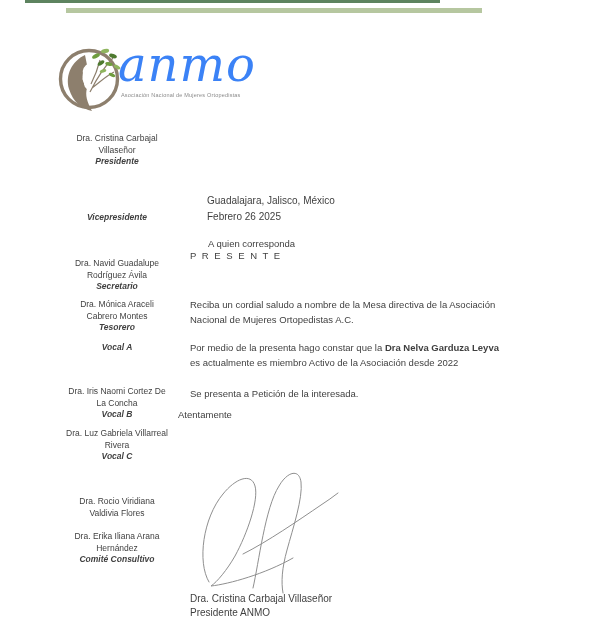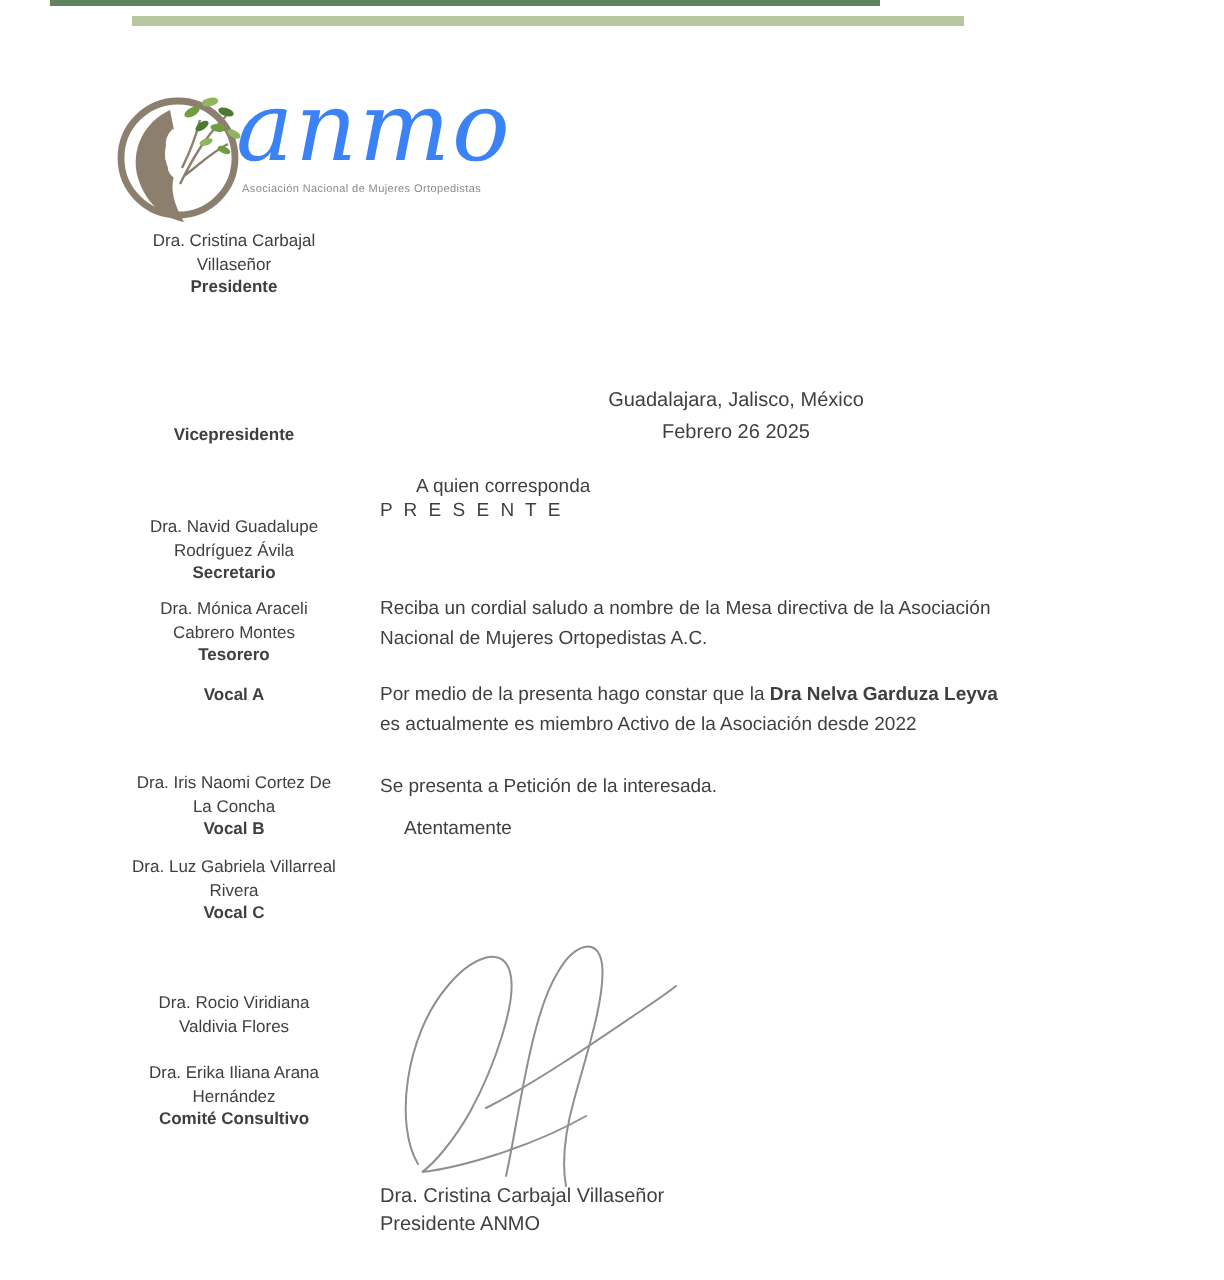--- a/index.html
+++ b/index.html
@@ -14,33 +14,33 @@
   
   .logo-emblem{left:56px;top:42px;width:66px;height:70px}
   .logo-word{
     left:118px;top:40px;font-family:"DejaVu Serif","Liberation Serif",serif;
     font-style:italic;font-size:48px;line-height:48px;color:#3b82f6;letter-spacing:1px;
   }
   .logo-tagline{left:121px;top:92px;font-size:5.5px;color:#8a8a8a;letter-spacing:.2px;white-space:nowrap}
   
   .member{left:37px;width:160px;text-align:center;font-size:8.5px;line-height:11.5px}
   .member .name{white-space:pre-line}
-  .member .role{font-weight:bold;}
+  .member .role{font-weight:bold;font-style:italic}
   .member .role:empty{display:none}
-  .m1{top:115px}.m2{top:212px}.m3{top:258px}.m4{top:299px}.m5{top:342px}
+  .m1{top:133px}.m2{top:212px}.m3{top:258px}.m4{top:299px}.m5{top:342px}
   .m6{top:386px}.m7{top:428px}.m8{top:496px}.m9{top:531px}
   
-  .dateline{left:190px;top:193px;width:356px;text-align:center;font-size:10px;line-height:16px;white-space:pre-line}
+  .dateline{left:207px;top:193px;width:356px;text-align:left;font-size:10px;line-height:16px;white-space:pre-line}
   .salutation{left:208px;top:238px;font-size:9.5px;line-height:12px}
   .presente{left:190px;top:250px;font-size:9.5px;letter-spacing:1.5px}
   .para{left:190px;width:395px;font-size:9.5px;line-height:15px;white-space:pre-line}
   .p1{top:297px}
   .p2{top:340px}
   .p3{top:386px}
-  .closing{left:202px;top:409px;font-size:9.5px}
+  .closing{left:178px;top:409px;font-size:9.5px}
   .bold{font-weight:bold}
   .signature{left:195px;top:450px;width:160px;height:145px}
   .signer{left:190px;top:592px;font-size:10px;line-height:13.5px;white-space:pre-line}
 </style>
 </head>
 <body>
 
 <div class="abs bar-dark"></div>
 <div class="abs bar-light"></div>
 

